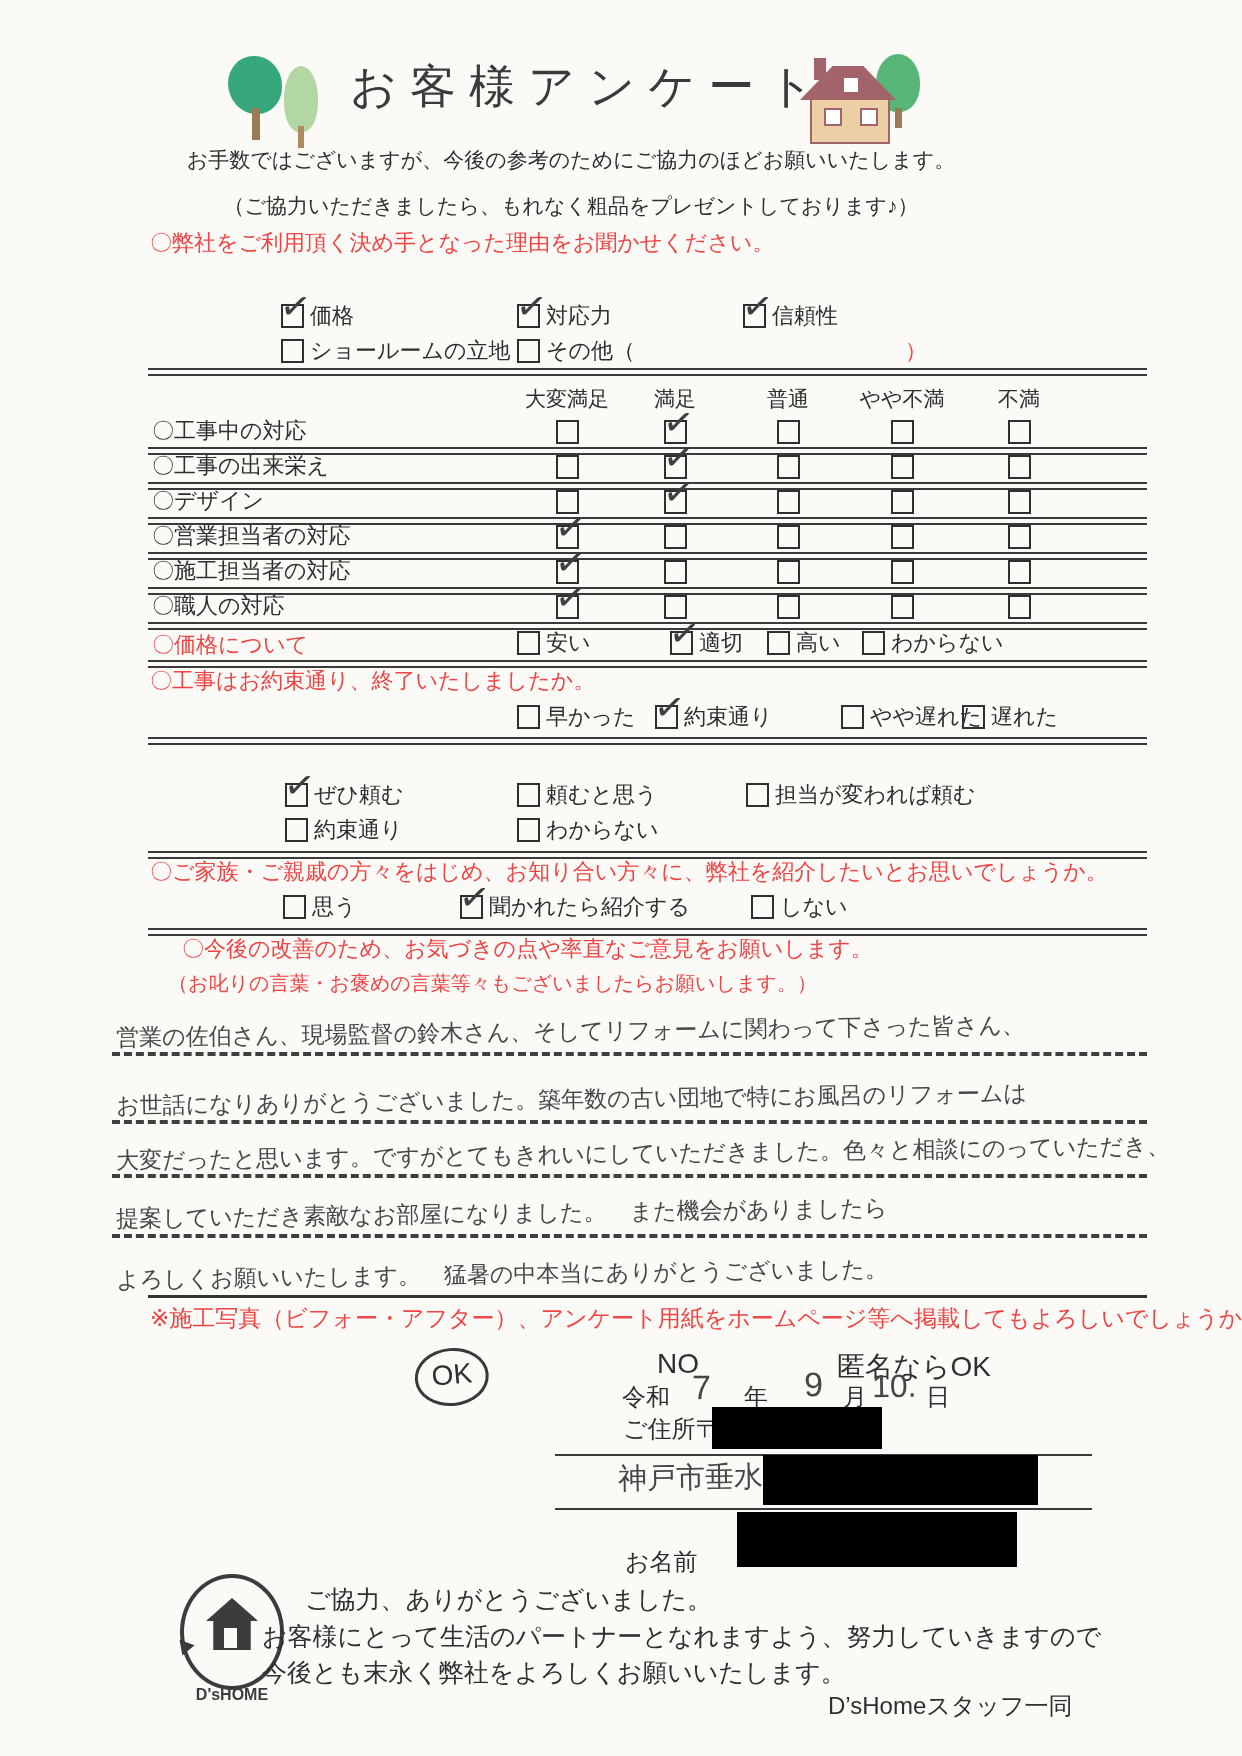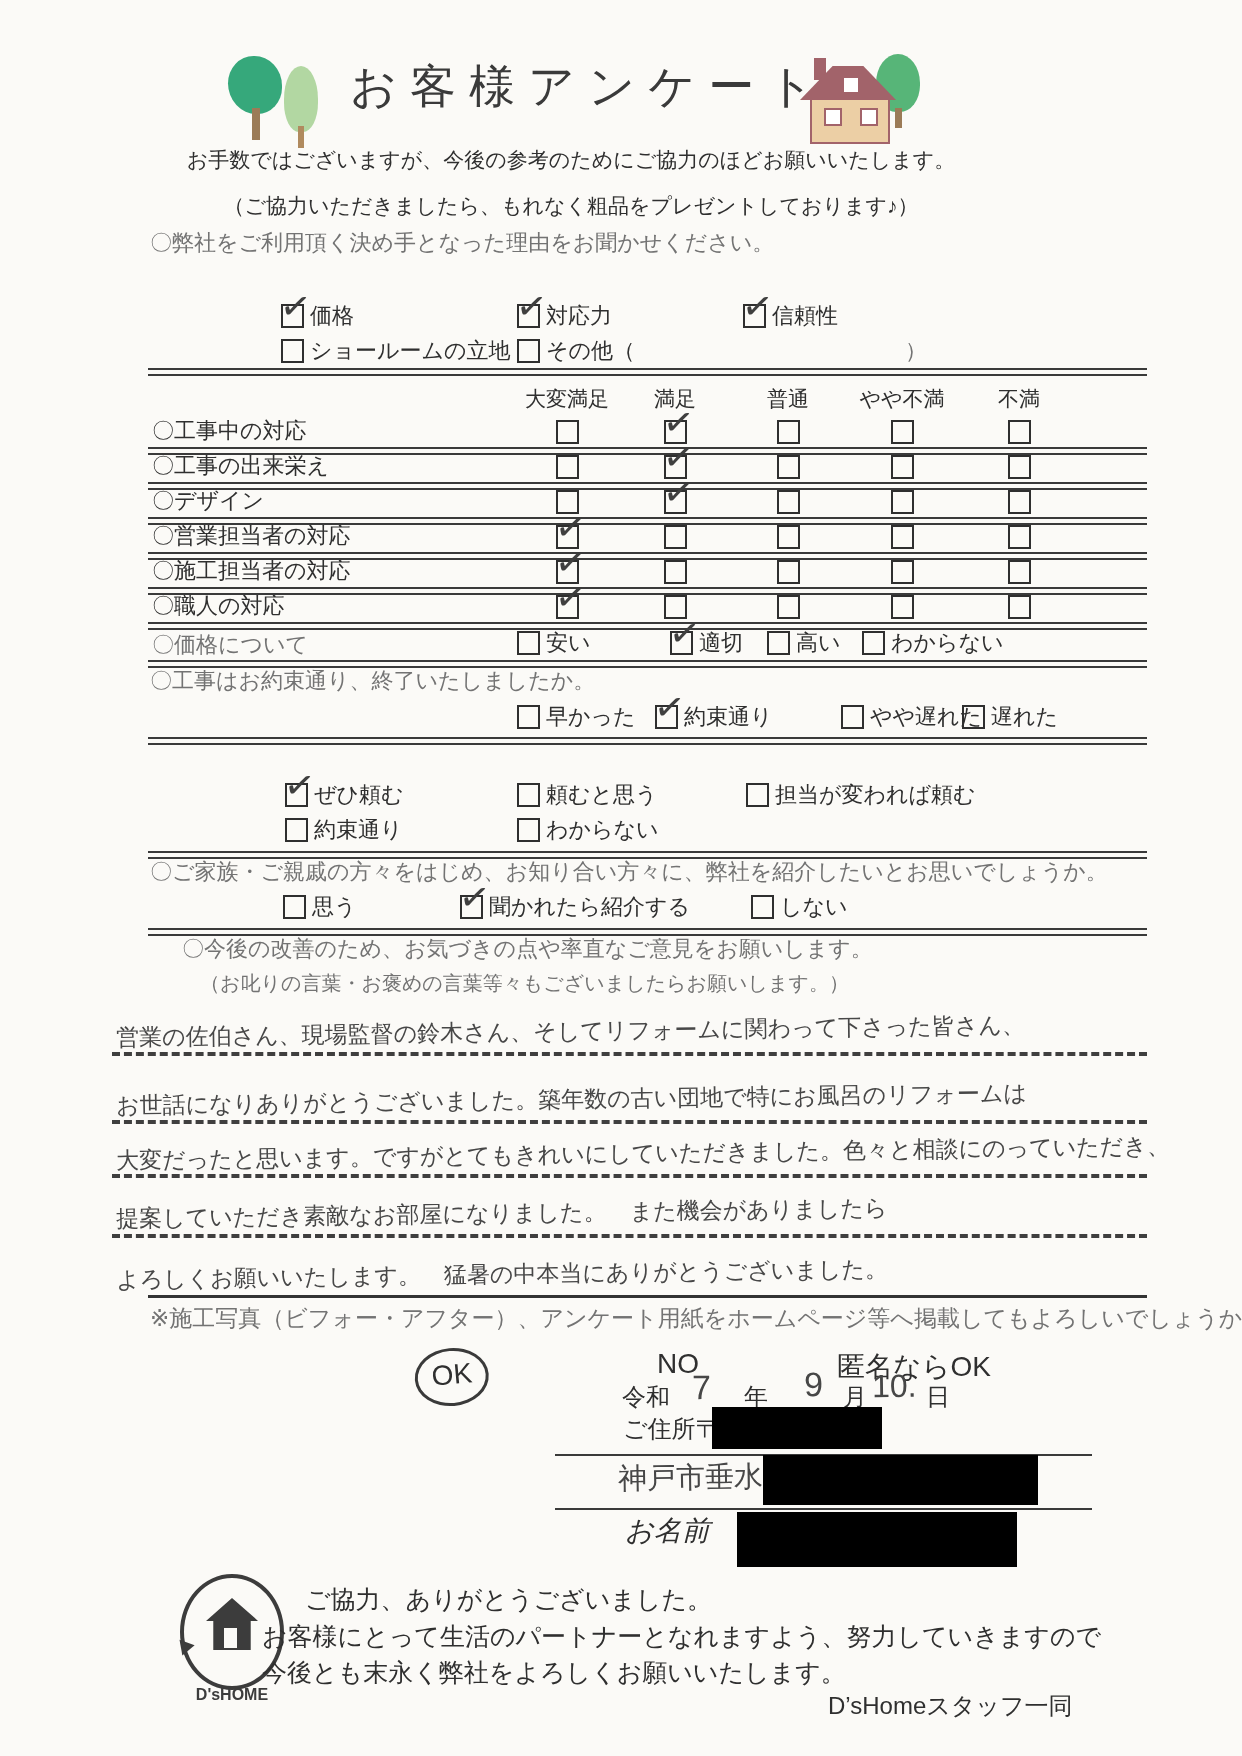--- a/index.html
+++ b/index.html
@@ -1,22 +1,22 @@
 <!DOCTYPE html>
 <html><head>
 <meta charset="utf-8">
 <style>
   html,body{margin:0;padding:0;background:#d8d8d8;}
   .sheet{position:relative;width:1242px;height:1756px;margin:0 auto;background:#fbfaf7;
          font-family:"Liberation Sans","DejaVu Sans",sans-serif;color:#2f2f2f;overflow:hidden;}
   .abs{position:absolute;white-space:nowrap;}
   .title{position:absolute;left:350px;top:56px;font-size:46px;letter-spacing:13px;color:#3a3a3a;white-space:nowrap;}
   .intro{position:absolute;left:140px;right:240px;text-align:center;font-size:21px;white-space:nowrap;}
-  .q-text{position:absolute;font-size:22px;color:#737373;white-space:nowrap;}
-  .q-note{font-size:20px;margin-left:32px;}
+  .q-text{position:absolute;font-size:22px;color:#ef4444;white-space:nowrap;}
+  .q-note{font-size:20px;}
   .optrow{position:absolute;left:0;right:0;height:38px;}
   .opt{position:absolute;top:0;display:flex;align-items:flex-start;gap:6px;font-size:22px;white-space:nowrap;}
   .cb{width:19px;height:20px;border:2.5px solid #2f2f2f;display:inline-block;position:relative;flex:none;margin-top:3px;background:transparent;}
   .cb.checked::after{content:"✓";position:absolute;left:-3px;top:-18px;font-size:37px;line-height:1;color:#3f3f3f;transform:rotate(8deg);}
   .sat-col{position:absolute;transform:translateX(-50%);font-size:21px;white-space:nowrap;}
   .sat-label{position:absolute;left:152px;font-size:22px;white-space:nowrap;}
   .rule{position:absolute;left:148px;right:95px;height:4px;border-top:2px solid #3a3a3a;border-bottom:2px solid #3a3a3a;}
   .rule.thick{border-bottom:none;border-top:3.5px solid #333;height:0;}
   .rule.short{left:555px;right:150px;border-bottom:none;border-top:2px solid #3a3a3a;height:0;}
   .hand{color:#474747;display:inline-block;transform:rotate(-0.8deg);}
@@ -274,21 +274,21 @@
   <span class="abs" style="left:843px;top:1381px;font-size:24px;">月</span>
   <span class="abs hand" style="left:872px;top:1368px;font-size:32px;">10.</span>
   <span class="abs" style="left:926px;top:1381px;font-size:24px;">日</span>
 
   <span class="abs" style="left:623px;top:1413px;font-size:24px;">ご住所〒</span>
   <div class="redact" style="left:712px;top:1407px;width:170px;height:42px;"></div>
   <div class="rule short" style="top:1454px;"></div>
   <span class="abs hand" style="left:618px;top:1458px;font-size:29px;">神戸市垂水区</span>
   <div class="redact" style="left:763px;top:1455px;width:275px;height:50px;"></div>
   <div class="rule short" style="top:1508px;"></div>
-  <span class="abs" style="left:625px;top:1512px;font-size:28px;font-style:italic;">お名前</span>
+  <span class="abs" style="left:625px;top:1546px;font-size:24px;">お名前</span>
   <div class="redact" style="left:737px;top:1512px;width:280px;height:55px;"></div>
 
   <div class="logo">
     <div class="logo-ring"></div>
     <div class="logo-arrow"></div>
     <div class="logo-house"></div>
     <div class="logo-door"></div>
     <div class="logo-text">D'sHOME</div>
   </div>
   <div class="f-line" style="left:305px;top:1583px;">ご協力、ありがとうございました。</div>

